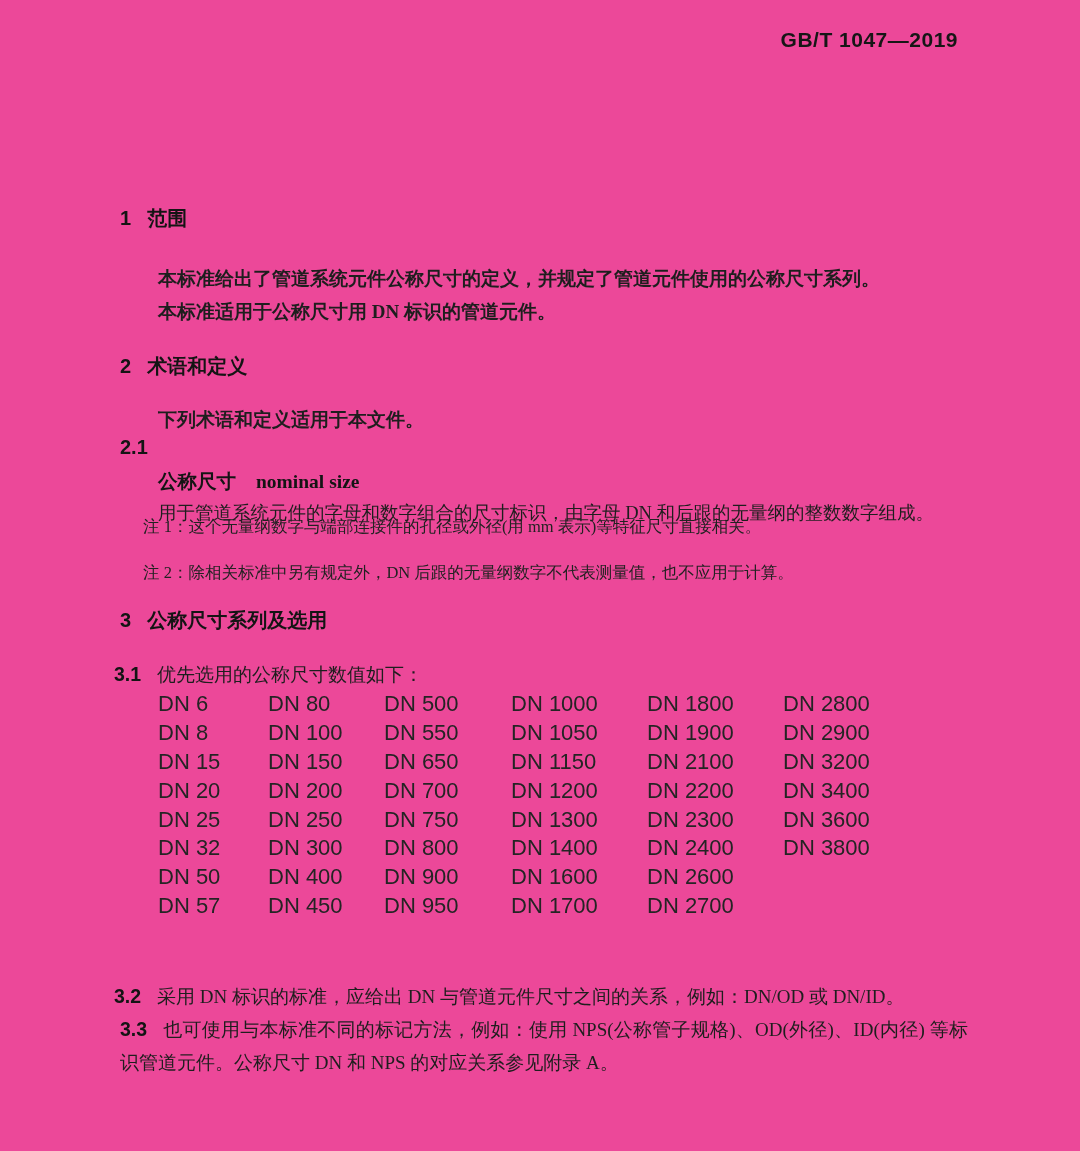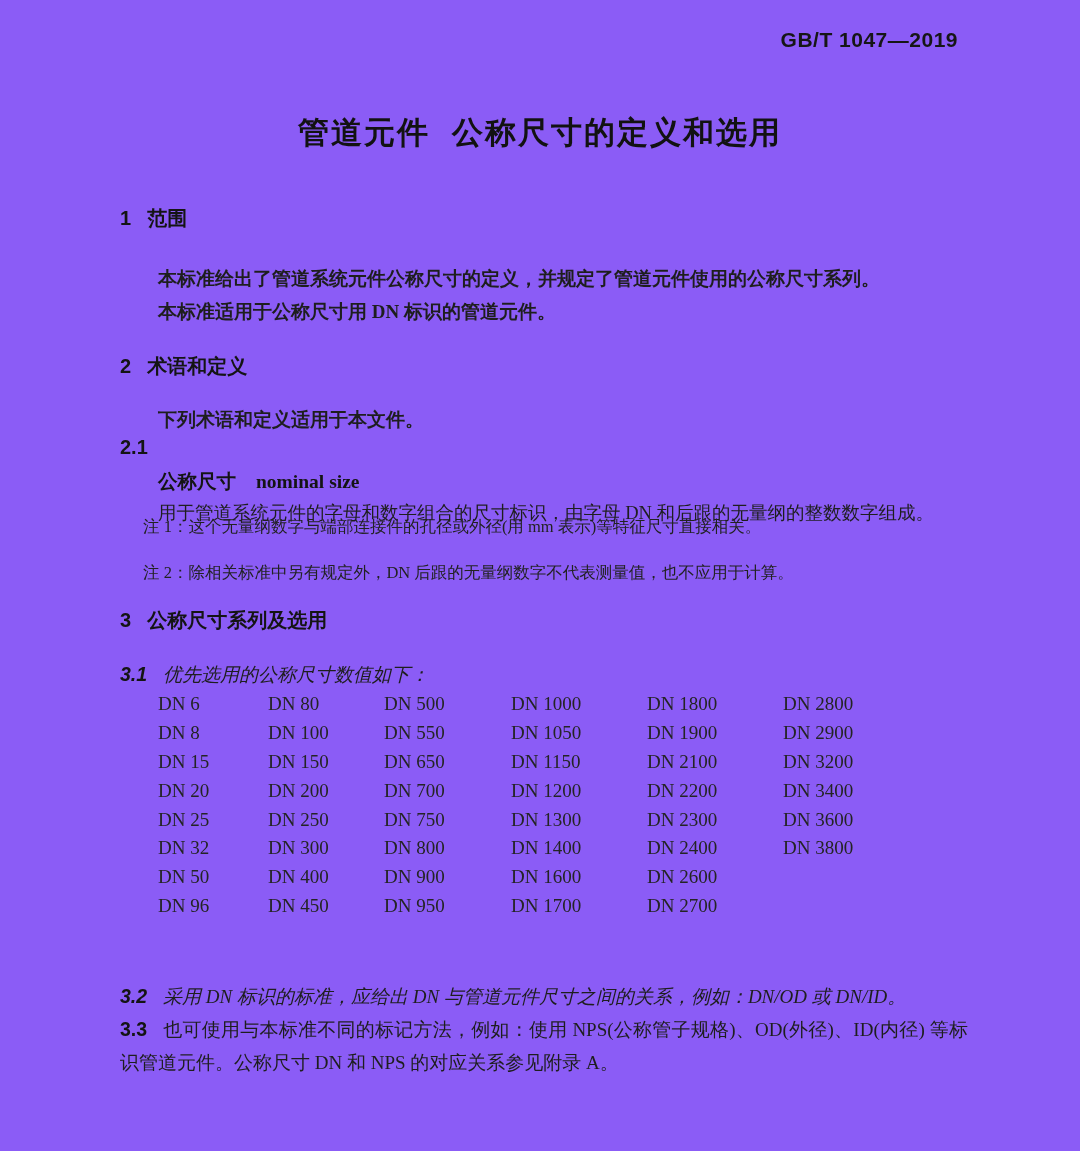--- a/index.html
+++ b/index.html
@@ -4,21 +4,21 @@
 <style>
   html, body {
     margin: 0;
     padding: 0;
     background: #ffffff;
   }
   .page {
     position: relative;
     width: 1080px;
     height: 1151px;
-    background: #8b5cf6;
+    background: #ec4899;
     color: #1c1c1c;
     font-family: "Liberation Serif", "DejaVu Serif", serif;
     font-size: 19px;
     overflow: hidden;
   }
   
   .std-code {
     position: absolute;
     top: 28px;
     right: 122px;
@@ -63,24 +63,23 @@
   }
   .clause-no {
     font-family: "Liberation Sans", sans-serif;
     font-weight: bold;
     font-size: 19.5px;
     color: #141414;
     margin-right: 16px;
   }
   .clause {
     position: absolute;
-    left: 120px;
-    font-size: 19px;
-    color: #1e1e1e;
-    font-style: italic;
+    left: 114px;
+    font-size: 19px;
+    color: #1e1e1e;
   }
   .clause.nowrap { white-space: nowrap; }
   .term-line {
     position: absolute;
     left: 158px;
     font-weight: bold;
   }
   .term-zh {
     font-family: "Liberation Sans", sans-serif;
     font-size: 19.5px;
@@ -106,22 +105,22 @@
     font-size: 16.5px;
     white-space: nowrap;
     color: #222222;
   }
   
   .dn-table {
     position: absolute;
     top: 690px;
     left: 158px;
     border-collapse: collapse;
-    font-family: Liberation Serif, serif;
-    font-size: 19px;
+    font-family: Liberation Sans, sans-serif;
+    font-size: 22px;
     color: #242424;
   }
   .dn-table td {
     height: 28.8px;
     padding: 0;
     text-align: left;
     vertical-align: middle;
     white-space: nowrap;
   }
   
@@ -135,21 +134,20 @@
     text-align: justify;
   }
 </style>
 </head>
 <body>
 
 <div class="page">
 
   <div class="std-code">GB/T 1047—2019</div>
 
-  <div class="doc-title"><span>管道元件</span><span class="gap"></span><span>公称尺寸的定义和选用</span></div>
 
   <div class="sec-heading" style="top:205px;">
     <span class="sec-no">1</span><span>范围</span>
   </div>
   <div class="body-p" style="top:266px;">本标准给出了管道系统元件公称尺寸的定义，并规定了管道元件使用的公称尺寸系列。</div>
   <div class="body-p" style="top:299px;">本标准适用于公称尺寸用 DN 标识的管道元件。</div>
 
   <div class="sec-heading" style="top:353px;">
     <span class="sec-no">2</span><span>术语和定义</span>
   </div>
@@ -230,21 +228,21 @@
       </tr>
         <tr>
         <td>DN 50</td>
         <td>DN 400</td>
         <td>DN 900</td>
         <td>DN 1600</td>
         <td>DN 2600</td>
         <td></td>
       </tr>
         <tr>
-        <td>DN 96</td>
+        <td>DN 57</td>
         <td>DN 450</td>
         <td>DN 950</td>
         <td>DN 1700</td>
         <td>DN 2700</td>
         <td></td>
       </tr>
       </tbody>
   </table>
 
   <div class="clause nowrap" style="top:984px;">

